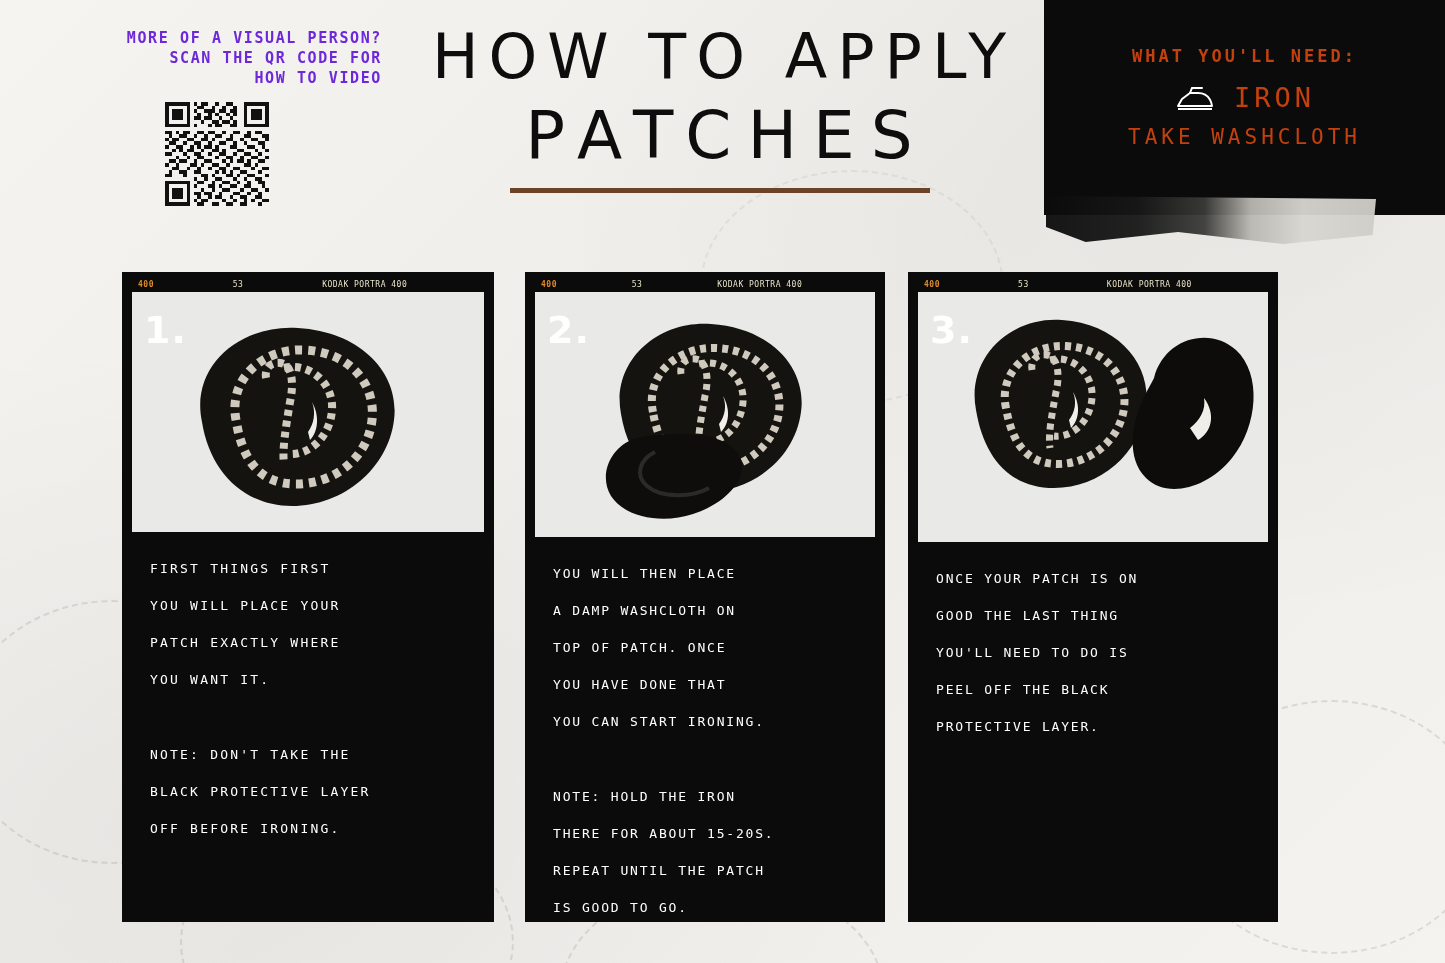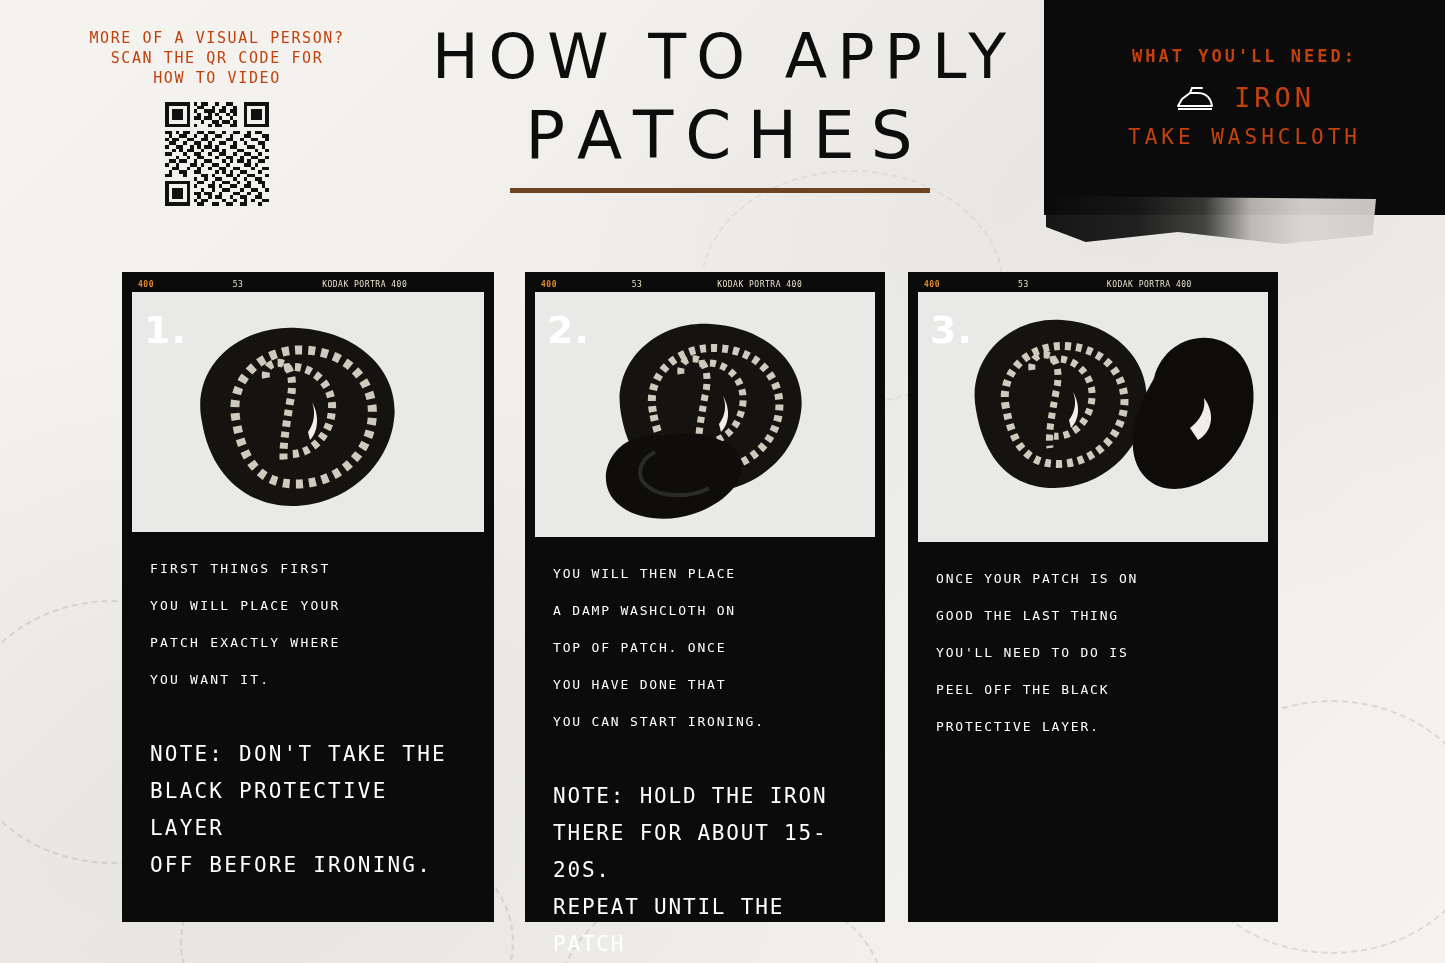--- a/index.html
+++ b/index.html
@@ -40,23 +40,24 @@
     position: absolute;
     left: 52px;
     top: 28px;
     width: 330px;
     text-align: center;
   }
   .qr-caption {
     font-size: 15px;
     letter-spacing: 1.6px;
     line-height: 20px;
-    color: #c2410c;
+    color: #6d28d9;
     white-space: pre-line;
-    font-weight: 400;
+    font-weight: 700;
+    text-align: right;
   }
   .qr-code {
     margin: 14px auto 0;
     width: 122px;
     height: 104px;
     display: block;
   }
 
   .title-wrap {
     position: absolute;
@@ -192,21 +193,21 @@
 
   .card-text {
     padding: 18px 20px 0 28px;
     font-size: 13px;
     line-height: 37px;
     letter-spacing: 2.2px;
     white-space: pre-line;
   }
   .card-note {
     padding: 38px 26px 0 28px;
-    font-size: 21px;
+    font-size: 13px;
     line-height: 37px;
     letter-spacing: 2.2px;
     white-space: pre-line;
   }
   .card-2 .card-text, .card-2 .card-note { letter-spacing: 1.8px; }
   .card-3 .card-text, .card-3 .card-note { letter-spacing: 1.8px; }
 </style>
 </head>
 <body>
 

